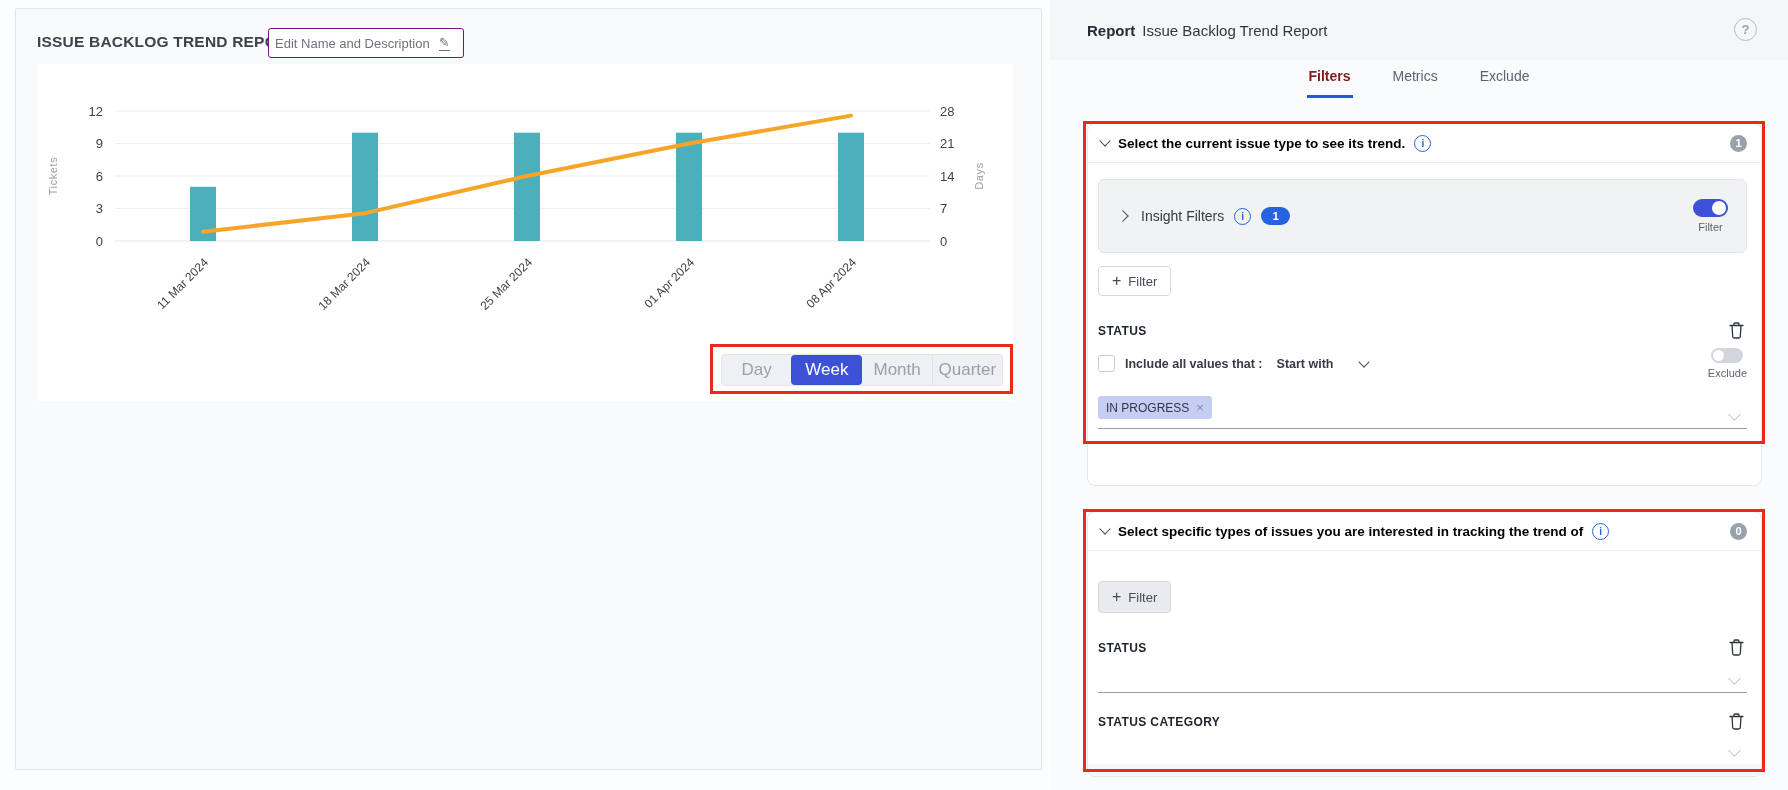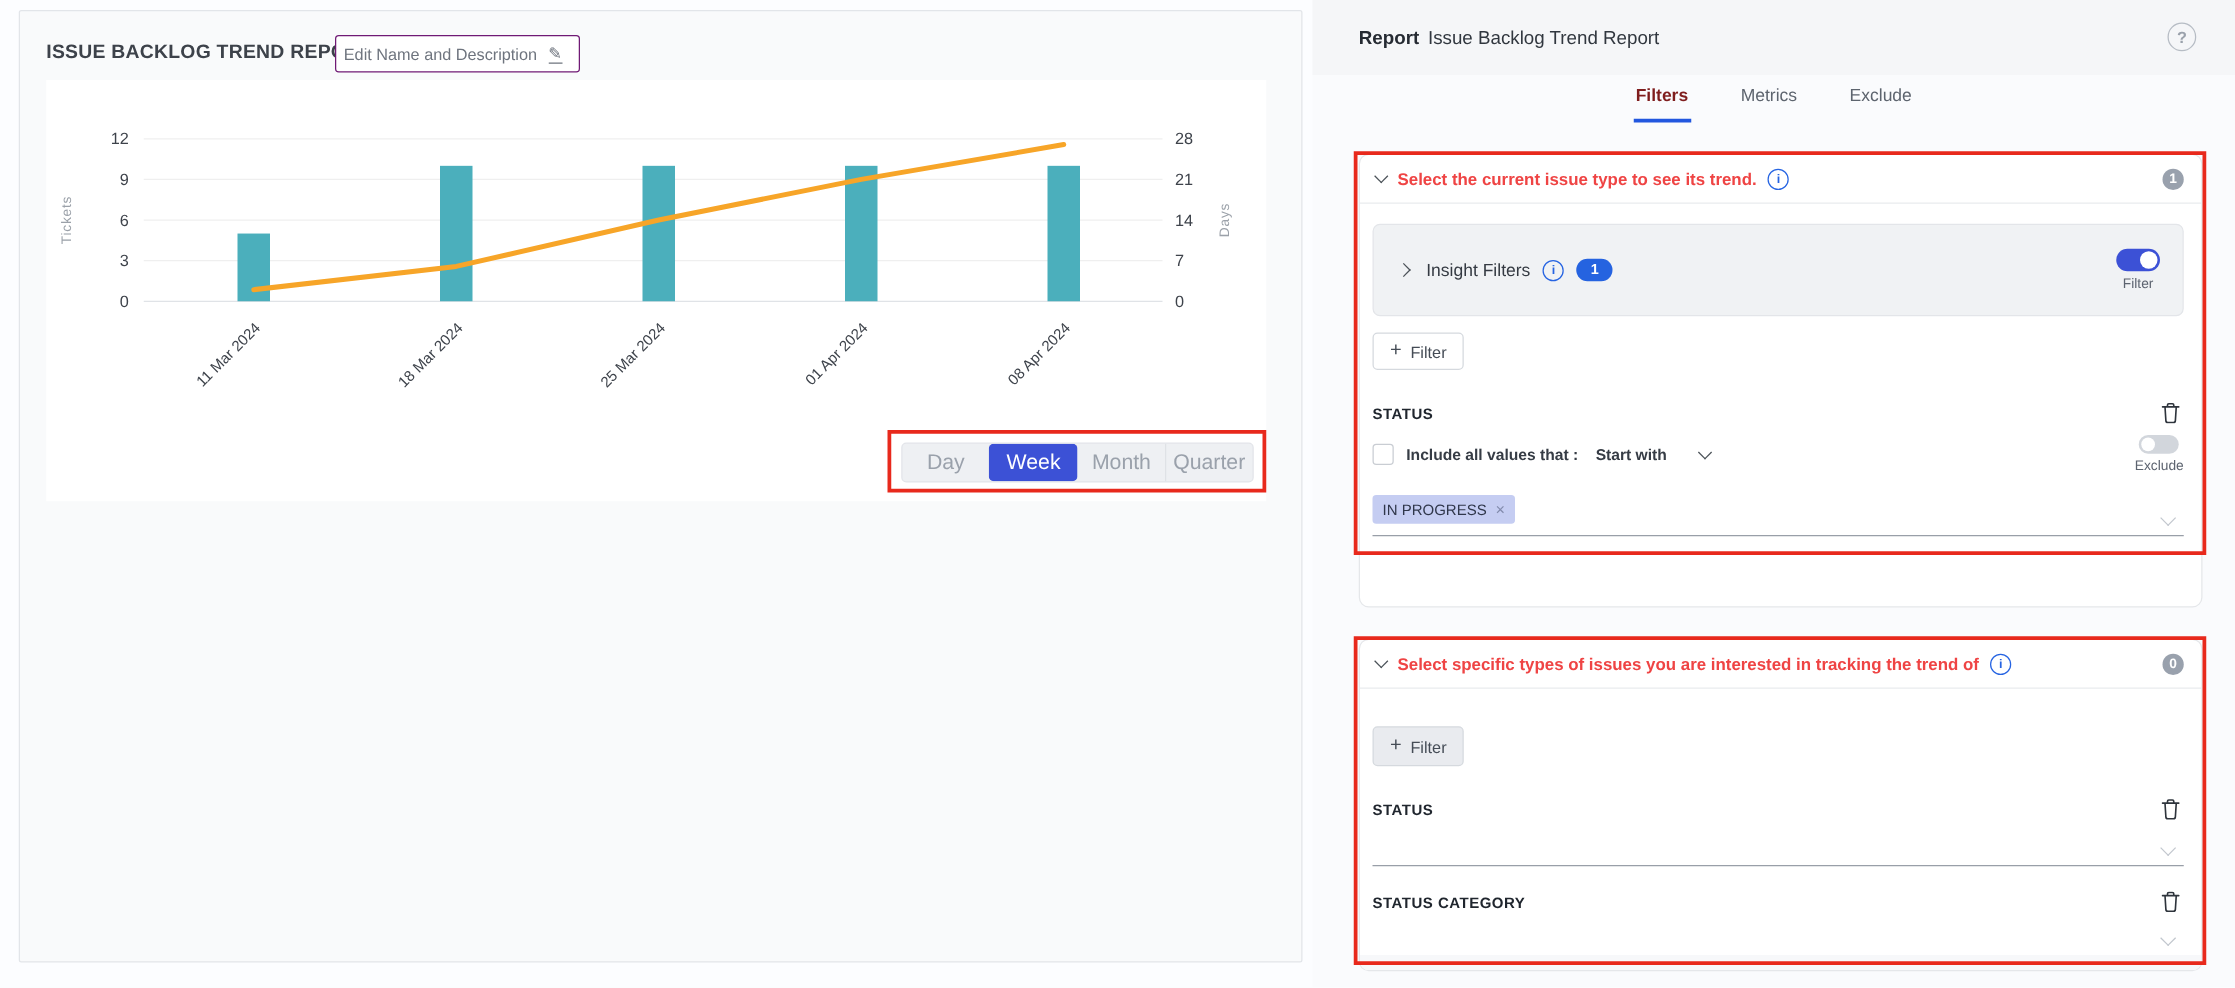--- a/index.html
+++ b/index.html
@@ -46,21 +46,21 @@
   .tab{border:none;background:none;font-size:14px;color:#5d646e;font-family:inherit;cursor:pointer;
        padding:2px 2px 11px;border-bottom:3px solid transparent;}
   .tab.active{color:#7f1d1d;font-weight:700;border-bottom-color:#2257df;}
 
   .fcard{position:absolute;left:37px;width:675px;background:#fff;border:1px solid #e5e7ea;border-radius:8px;
          box-sizing:border-box;}
   .card1{top:123px;height:363px;}
   .card2{top:511px;height:266px;overflow:hidden;}
   .fhead{display:flex;align-items:center;height:38px;padding:0 14px 0 13px;gap:9px;
          border-bottom:1px solid #e9ebee;cursor:pointer;}
-  .fh-title{font-size:13.5px;font-weight:700;color:#ef4444;}
+  .fh-title{font-size:13.5px;font-weight:700;color:#000000;}
   .badge{width:17px;height:17px;border-radius:50%;display:flex;align-items:center;justify-content:center;
          font-size:11px;font-weight:700;color:#fff;flex:none;}
   .badge.gray{background:#99a1ad;}
   .badge.blue{width:auto;min-width:13px;padding:0 8px;height:18px;border-radius:9px;background:#2563e0;
               font-size:11.5px;margin-left:10px;}
   .fbody{padding:16px 14px 0 10px;}
   .insight{height:74px;background:#f0f2f4;border:1px solid #e3e5e9;border-radius:6px;display:flex;
            align-items:center;padding:0 18px 0 20px;cursor:pointer;box-sizing:border-box;}
   .insight-label{font-size:14px;color:#343a42;margin:0 10px 0 14px;}
   .info{width:15px;height:15px;border:1.4px solid #2664e2;border-radius:50%;color:#2664e2;font-size:10px;

